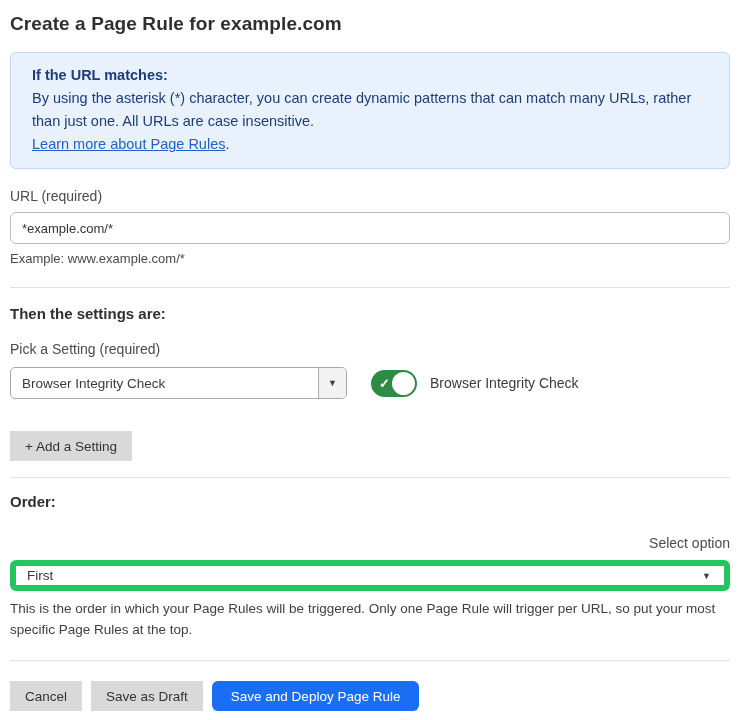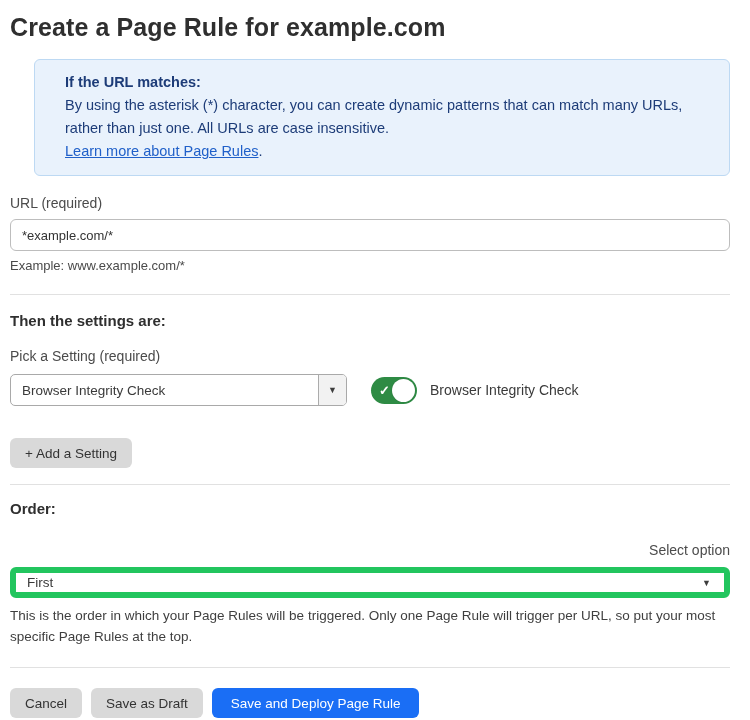--- a/index.html
+++ b/index.html
@@ -6,34 +6,33 @@
   html, body { background: #ffffff; }
   body {
     width: 750px; height: 720px;
     font-family: "Liberation Sans", sans-serif;
     color: #333;
     overflow: hidden;
   }
   .container { padding: 13px 20px 0 10px; }
 
   .page-title {
-    font-size: 25px; font-weight: bold; color: #2f2f2f;
+    font-size: 19px; font-weight: bold; color: #2f2f2f;
     letter-spacing: .1px;
   }
 
   .info-box {
     margin-top: 17px;
     background: #e9f2fc;
     border: 1px solid #bdd9f3;
     border-radius: 6px;
-    padding: 11px 18px 12px 30px;
+    padding: 11px 18px 12px 21px;
     color: #1d3c78;
     font-size: 14.5px;
     line-height: 23px;
-    margin-left: 24px;
   }
   .info-box .info-heading { font-weight: bold; }
   .info-box a {
     color: #2060c9; text-decoration: underline; cursor: pointer;
   }
 
   .field-label {
     margin-top: 19px;
     font-size: 14px; color: #4b4b4b;
   }
@@ -99,21 +98,21 @@
   }
   .toggle .knob {
     position: absolute; right: 2px; top: 2px;
     width: 23px; height: 23px;
     background: #fff; border-radius: 50%;
     box-shadow: 0 0 1px rgba(0,0,0,.3);
   }
   .toggle-label { margin-left: 13px; font-size: 14px; color: #3a3a3a; }
 
   .btn {
-    border: none; border-radius: 6px;
+    border: none; border-radius: 0;
     font-family: "Liberation Sans", sans-serif;
     font-size: 13.5px; cursor: pointer;
     height: 30px; padding: 0 15px;
     display: inline-flex; align-items: center; justify-content: center;
   }
   .btn-gray { background: #d9d9d9; color: #333; }
   .btn-primary { background: #1a6ef5; color: #fff; padding: 0 19px; border-radius: 6px; }
 
   .add-setting-btn { margin-top: 32px; }
 

